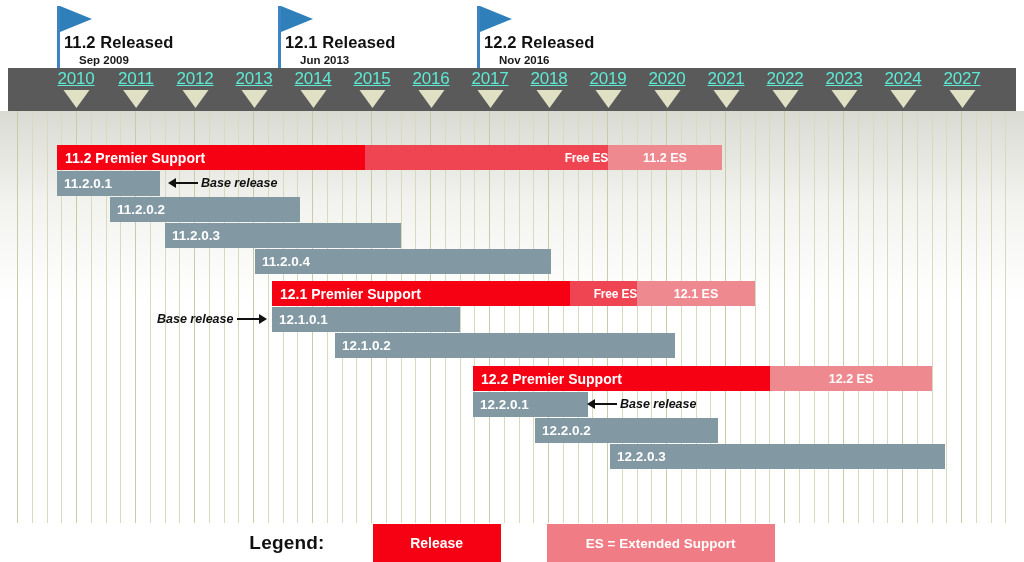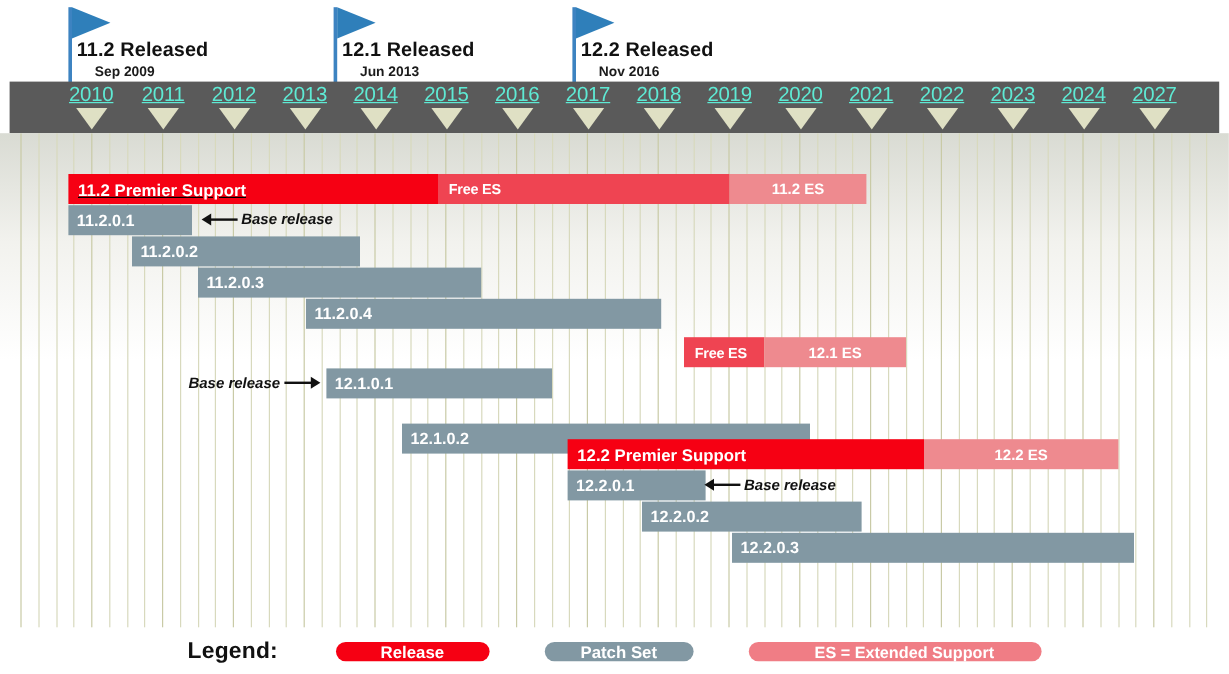--- a/index.html
+++ b/index.html
@@ -70,21 +70,21 @@
     position:absolute;top:0;height:25px;
     box-sizing:border-box;
     display:flex;align-items:center;
     overflow:hidden;
   }
   .bar .blabel{
     font-size:13.5px;font-weight:bold;color:#ffffff;white-space:nowrap;
   }
   .seg-premier{background:#f60013;}
   .seg-premier .blabel{padding-left:8px;font-size:14px;}
-  .seg-freees{background:#ef4452;}
+  .seg-freees{background:#ef4452;justify-content:flex-end;}
   .seg-freees .blabel{font-size:12px;padding-left:9px;letter-spacing:-0.2px;}
   .seg-es{background:#ee8a8f;}
   .seg-es .blabel{font-size:12.5px;width:100%;text-align:center;padding:0;}
   .seg-patch{background:#8298a3;}
   .seg-patch .blabel{padding-left:7px;font-size:13.5px;}
 
   
   .annot{
     position:absolute;height:18px;display:flex;align-items:center;
     font-size:12.5px;font-style:italic;font-weight:bold;color:#111;
@@ -115,27 +115,27 @@
 
   
   #legend{
     position:absolute;left:0;top:524px;width:1024px;height:38px;
     display:flex;align-items:center;justify-content:center;gap:14px;
   }
   #legend .ltitle{
     font-size:19px;font-weight:bold;color:#111;margin-right:34px;letter-spacing:.2px;
   }
   .lchip{
-    height:16px;display:flex;align-items:center;justify-content:center;
-    color:#fff;font-size:14px;font-weight:bold;margin-right:32px;border-radius:10px;
+    height:39px;display:flex;align-items:center;justify-content:center;
+    color:#fff;font-size:14px;font-weight:bold;margin-right:32px;
   }
   .lchip.release{background:#f60013;width:128px;}
   .lchip.patch{background:#8298a3;width:124px;}
   .lchip.es{background:#f07d85;width:228px;font-size:13.5px;}
-  .lchip.es.last{margin-right:0;padding-left:16px;}
+  .lchip.es.last{margin-right:0;}
 </style>
 </head>
 <body>
 
 <div id="root">
 
   <div class="flag" style="left:57px;top:6px;height:104px;">
     <div class="pole" style="height:104px;"></div>
     <div class="pennant"></div>
     <div class="ftitle">11.2 Released</div>
@@ -289,21 +289,21 @@
         <div class="gl" style="left: 917px;"></div>
         <div class="gl" style="left: 932px;"></div>
         <div class="gl" style="left: 946px;"></div>
         <div class="gl major" style="left: 961px;"></div>
         <div class="gl" style="left: 976px;"></div>
         <div class="gl" style="left: 991px;"></div>
         <div class="gl" style="left: 1005px;"></div>
       </div>
 
     <div class="row" style="left:0;top:34px;width:1024px;">
-      <div class="bar seg-premier" style="left:57px;width:308px;text-decoration:underline;">
+      <div class="bar seg-premier" style="left:57px;width:308px;">
         <span class="blabel">11.2 Premier Support</span>
       </div>
       <div class="bar seg-freees" style="left:365px;width:243px;">
         <span class="blabel">Free ES</span>
       </div>
       <div class="bar seg-es" style="left:608px;width:114px;">
         <span class="blabel">11.2 ES</span>
       </div>
     </div>
 
@@ -329,40 +329,43 @@
       </div>
     </div>
 
     <div class="row" style="left:0;top:138px;width:1024px;">
       <div class="bar seg-patch" style="left:255px;width:296px;">
         <span class="blabel">11.2.0.4</span>
       </div>
     </div>
 
     <div class="row" style="left:0;top:170px;width:1024px;">
+      <div class="bar seg-premier" style="left:272px;width:298px;">
+        <span class="blabel">12.1 Premier Support</span>
+      </div>
       <div class="bar seg-freees" style="left:570px;width:67px;">
         <span class="blabel">Free ES</span>
       </div>
       <div class="bar seg-es" style="left:637px;width:118px;">
         <span class="blabel">12.1 ES</span>
       </div>
     </div>
 
     <div class="row" style="left:0;top:196px;width:1024px;">
       <div class="annot" style="left:157px;top:3px;">
         <span>Base release</span>
         <span class="arrow-r"></span>
       </div>
       <div class="bar seg-patch" style="left:272px;width:188px;">
         <span class="blabel">12.1.0.1</span>
       </div>
     </div>
 
     <div class="row" style="left:0;top:222px;width:1024px;">
-      <div class="bar seg-patch" style="left:335px;width:340px;margin-top:20px;">
+      <div class="bar seg-patch" style="left:335px;width:340px;">
         <span class="blabel">12.1.0.2</span>
       </div>
     </div>
 
     <div class="row" style="left:0;top:255px;width:1024px;">
       <div class="bar seg-premier" style="left:473px;width:297px;">
         <span class="blabel">12.2 Premier Support</span>
       </div>
       <div class="bar seg-es" style="left:770px;width:162px;">
         <span class="blabel">12.2 ES</span>
@@ -388,17 +391,16 @@
     <div class="row" style="left:0;top:333px;width:1024px;padding-left:20px;">
       <div class="bar seg-patch" style="left:610px;width:335px;">
         <span class="blabel">12.2.0.3</span>
       </div>
     </div>
   </div>
 
   <div id="legend">
     <span class="ltitle">Legend:</span>
     <span class="lchip release">Release</span>
-    <span class="lchip patch">Patch Set</span>
     <span class="lchip es last">ES = Extended Support</span>
   </div>
 
 </div>
 
 </body></html>

